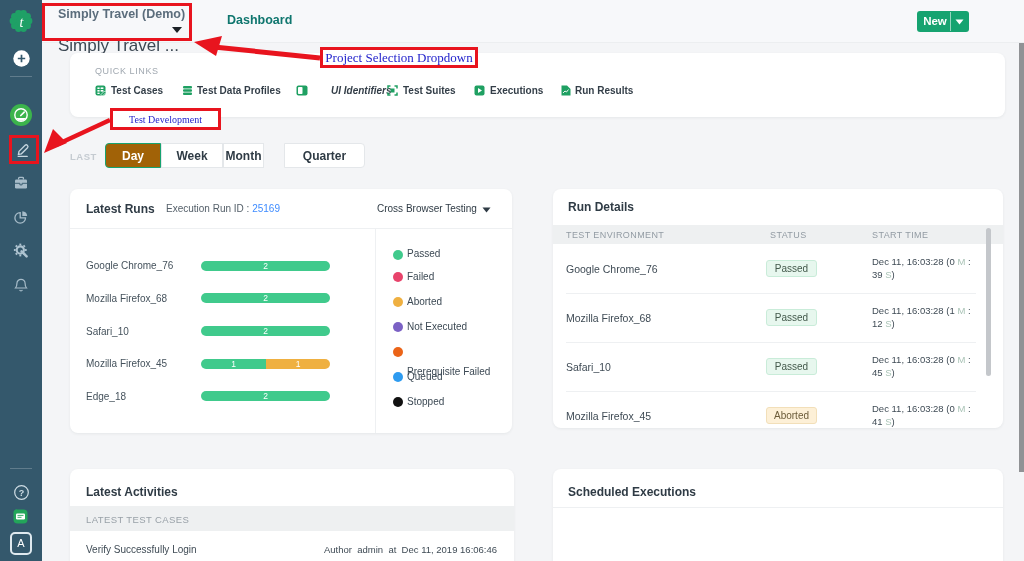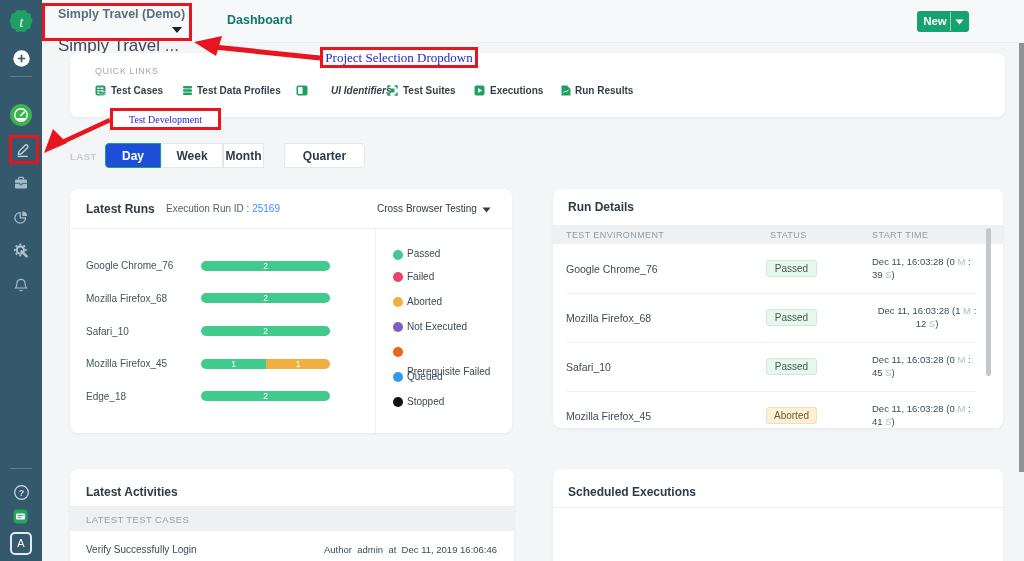--- a/index.html
+++ b/index.html
@@ -172,21 +172,21 @@
   <path d="M4 3 L8 5.5 L4 8 Z" fill="#fff"></path>
 </svg>
 <div class="ql-item" style="left:490px;text-align:right;">Executions</div>
 <svg class="abs" style="left:560px;top:85px" width="11" height="11" viewBox="0 0 11 11">
   <path d="M1.5 0.5 H7 L10.5 4 V10.5 H1.5 Z" fill="#1fa062"></path>
   <path d="M3 8 L5 6 L6.5 7 L8.5 4.5" stroke="#fff" stroke-width="0.9" fill="none"></path>
 </svg>
 <div class="ql-item" style="left:575px;">Run Results</div>
 
 <div class="abs" style="left:70px;top:151px;font-size:9.5px;font-weight:bold;color:#c5cbd1;letter-spacing:0.5px;">LAST</div>
-<div class="seg" style="left:105px;width:56px;background:#1d4ed8;border-color:#16a370;color:#fff;border-radius:4px 0 0 4px;">Day</div>
+<div class="seg" style="left:105px;width:56px;background:#a16207;border-color:#16a370;color:#fff;border-radius:4px 0 0 4px;">Day</div>
 <div class="seg" style="left:161px;width:62px;">Week</div>
 <div class="seg" style="left:223px;width:41px;">Month</div>
 <div class="seg" style="left:284px;width:81px;border-radius:0 4px 4px 0;">Quarter</div>
 
 <div class="card" style="left:70px;top:189px;width:442px;height:244px;"></div>
 <div class="card-title abs" style="left:86px;top:202px;">Latest Runs</div>
 <div class="abs" style="left:166px;top:203px;font-size:10px;color:#55606a;">Execution Run ID : <span style="color:#3f8cff">25169</span></div>
 <div class="abs" style="left:377px;top:203px;font-size:10px;color:#2f3b45;">Cross Browser Testing</div>
 <svg class="abs" style="left:482px;top:207px" width="9" height="6" viewBox="0 0 9 6">
     <path d="M0.5 0.5 L4.5 5.5 L8.5 0.5 Z" fill="#2f3b45"></path>
@@ -228,21 +228,21 @@
 <div class="th" style="left:770px;top:230px;">STATUS</div>
 <div class="th" style="left:872px;top:230px;">START TIME</div>
 
 <div class="rowname" style="left:566px;top:263px;">Google Chrome_76</div>
 <div class="pill pill-g" style="left:766px;top:260px;">Passed</div>
 <div class="time" style="left:872px;top:256px;">Dec 11, 16:03:28 (0 <span class="u">M</span> : 39 <span class="u">S</span>)</div>
 <div class="rowsep" style="left:566px;top:293px;width:410px;"></div>
 
 <div class="rowname" style="left:566px;top:312px;">Mozilla Firefox_68</div>
 <div class="pill pill-g" style="left:766px;top:309px;">Passed</div>
-<div class="time" style="left:872px;top:305px;text-align:center;">Dec 11, 16:03:28 (1 <span class="u">M</span> : 12 <span class="u">S</span>)</div>
+<div class="time" style="left:872px;top:305px;">Dec 11, 16:03:28 (1 <span class="u">M</span> : 12 <span class="u">S</span>)</div>
 <div class="rowsep" style="left:566px;top:342px;width:410px;"></div>
 
 <div class="rowname" style="left:566px;top:361px;">Safari_10</div>
 <div class="pill pill-g" style="left:766px;top:358px;">Passed</div>
 <div class="time" style="left:872px;top:354px;">Dec 11, 16:03:28 (0 <span class="u">M</span> : 45 <span class="u">S</span>)</div>
 <div class="rowsep" style="left:566px;top:391px;width:410px;"></div>
 
 <div class="rowname" style="left:566px;top:410px;">Mozilla Firefox_45</div>
 <div class="pill pill-o" style="left:766px;top:407px;">Aborted</div>
 <div class="time" style="left:872px;top:403px;">Dec 11, 16:03:28 (0 <span class="u">M</span> : 41 <span class="u">S</span>)</div>

